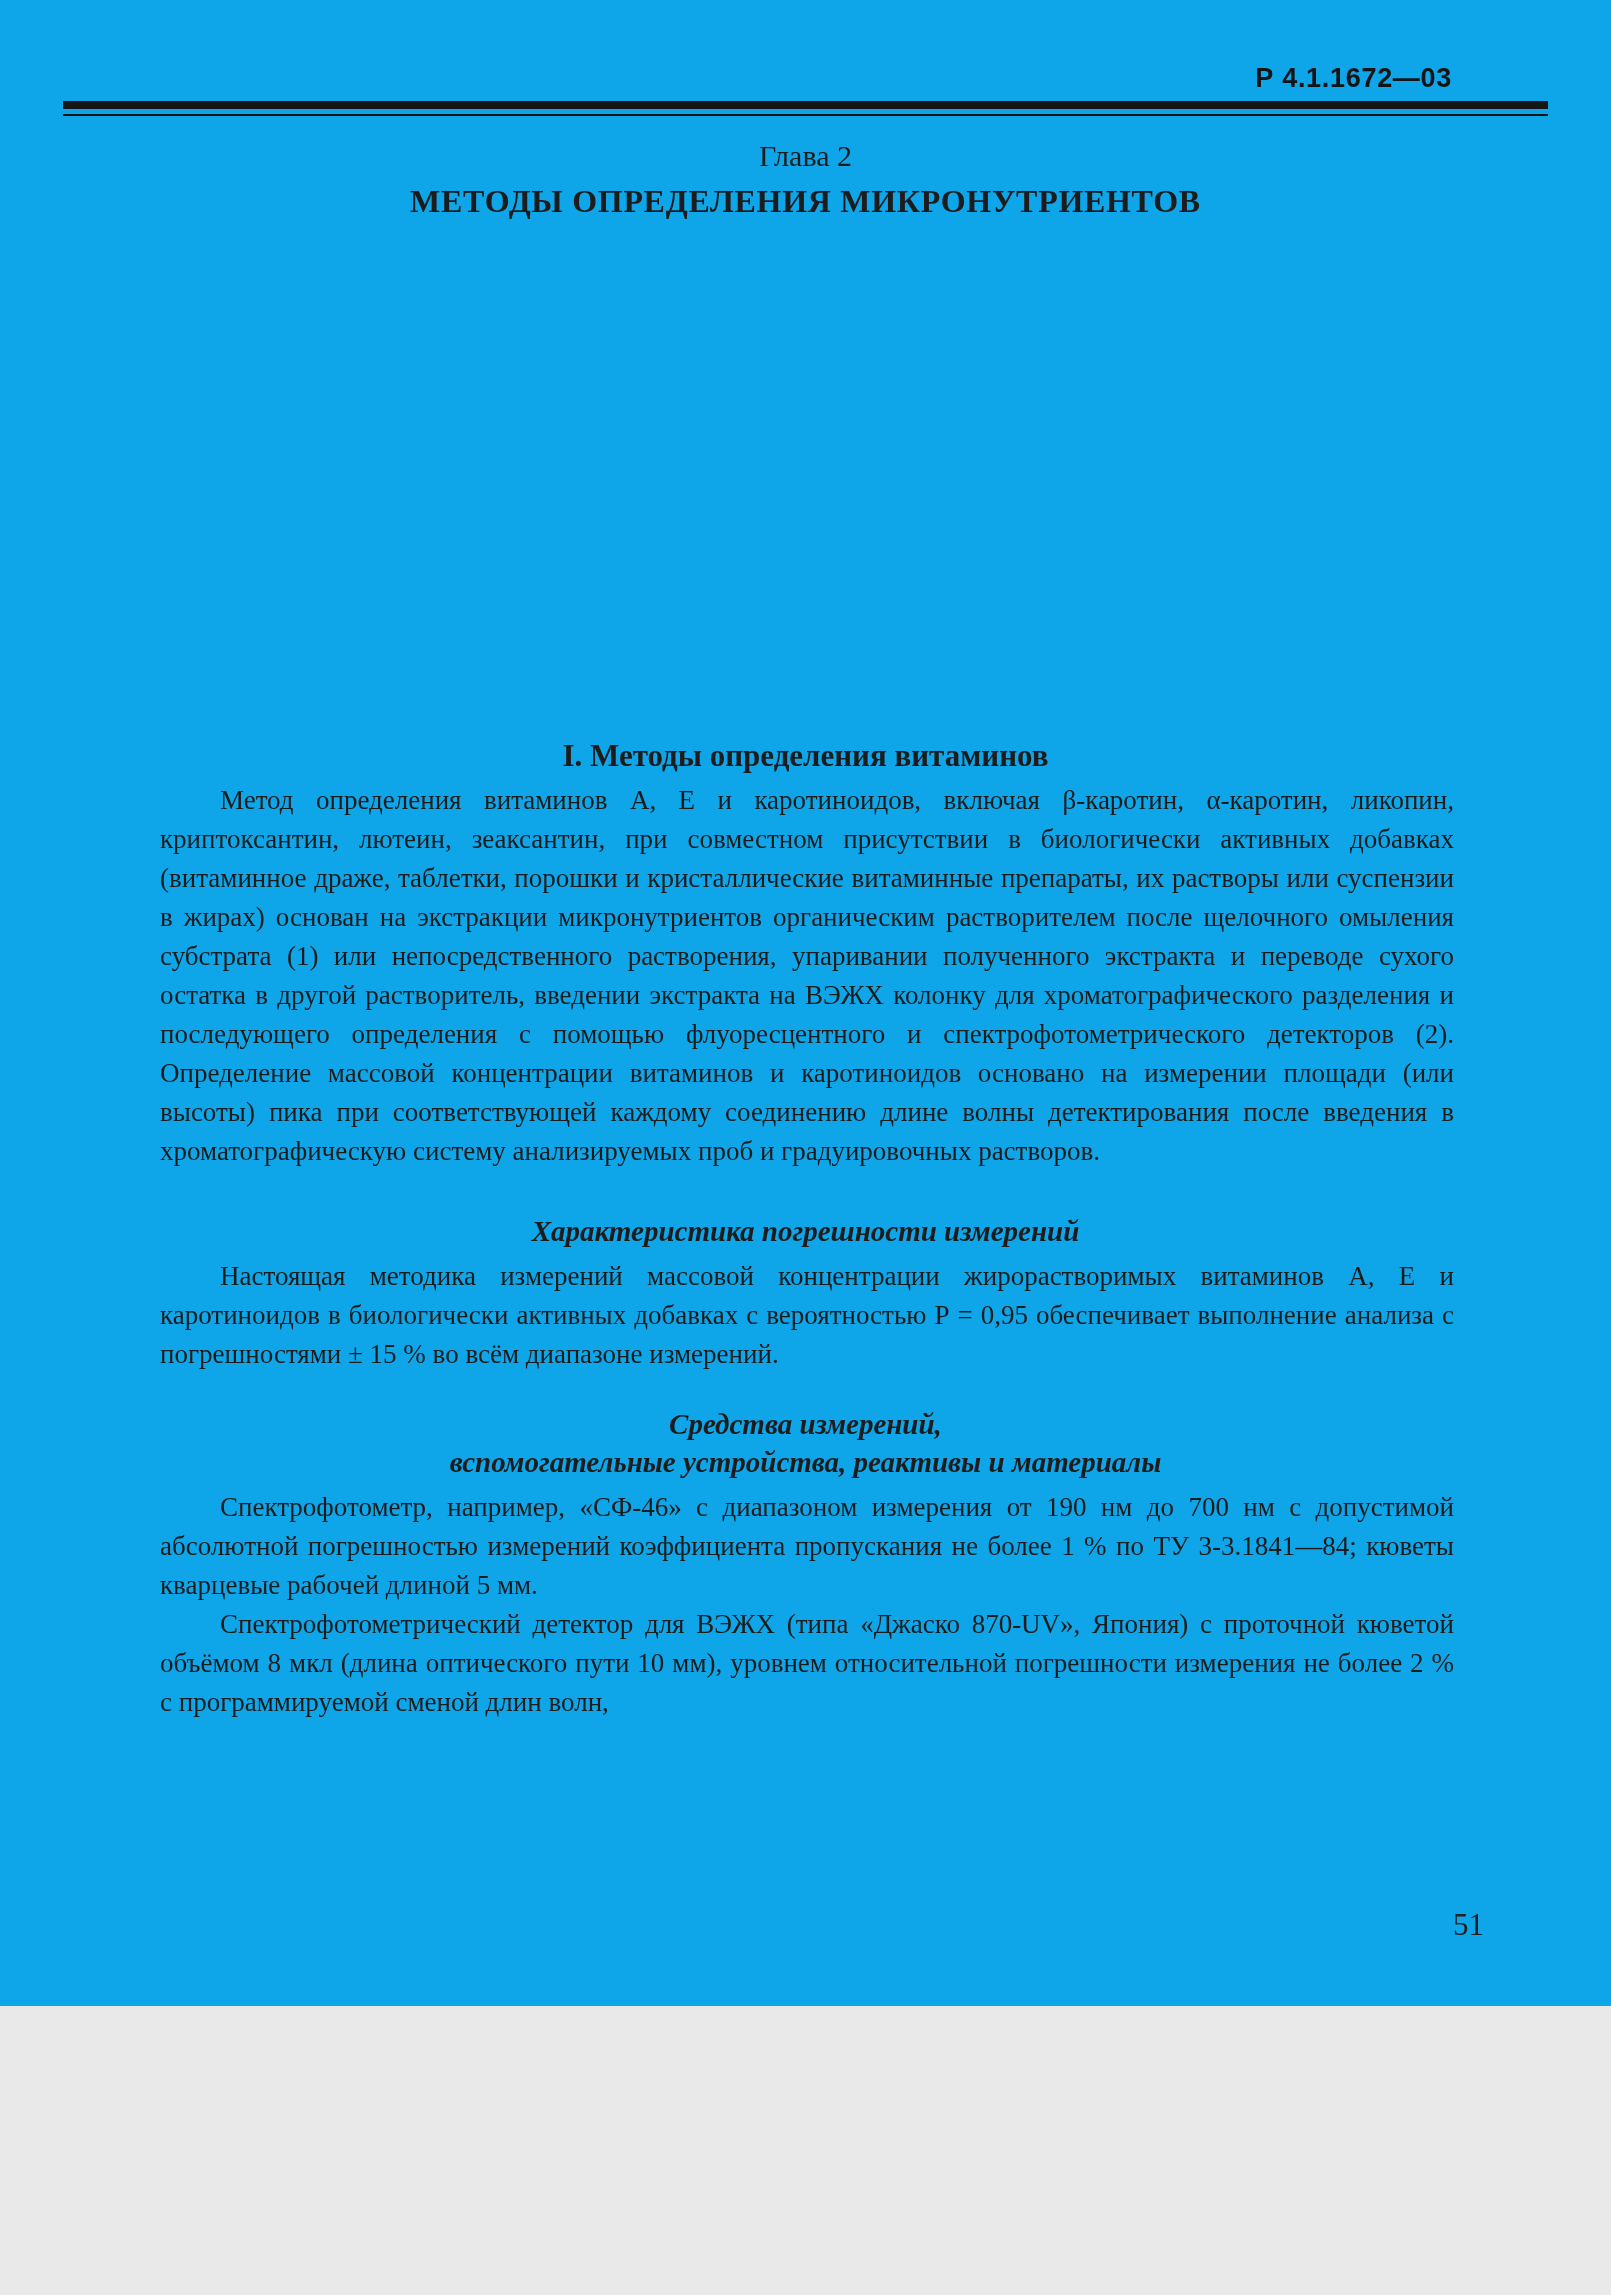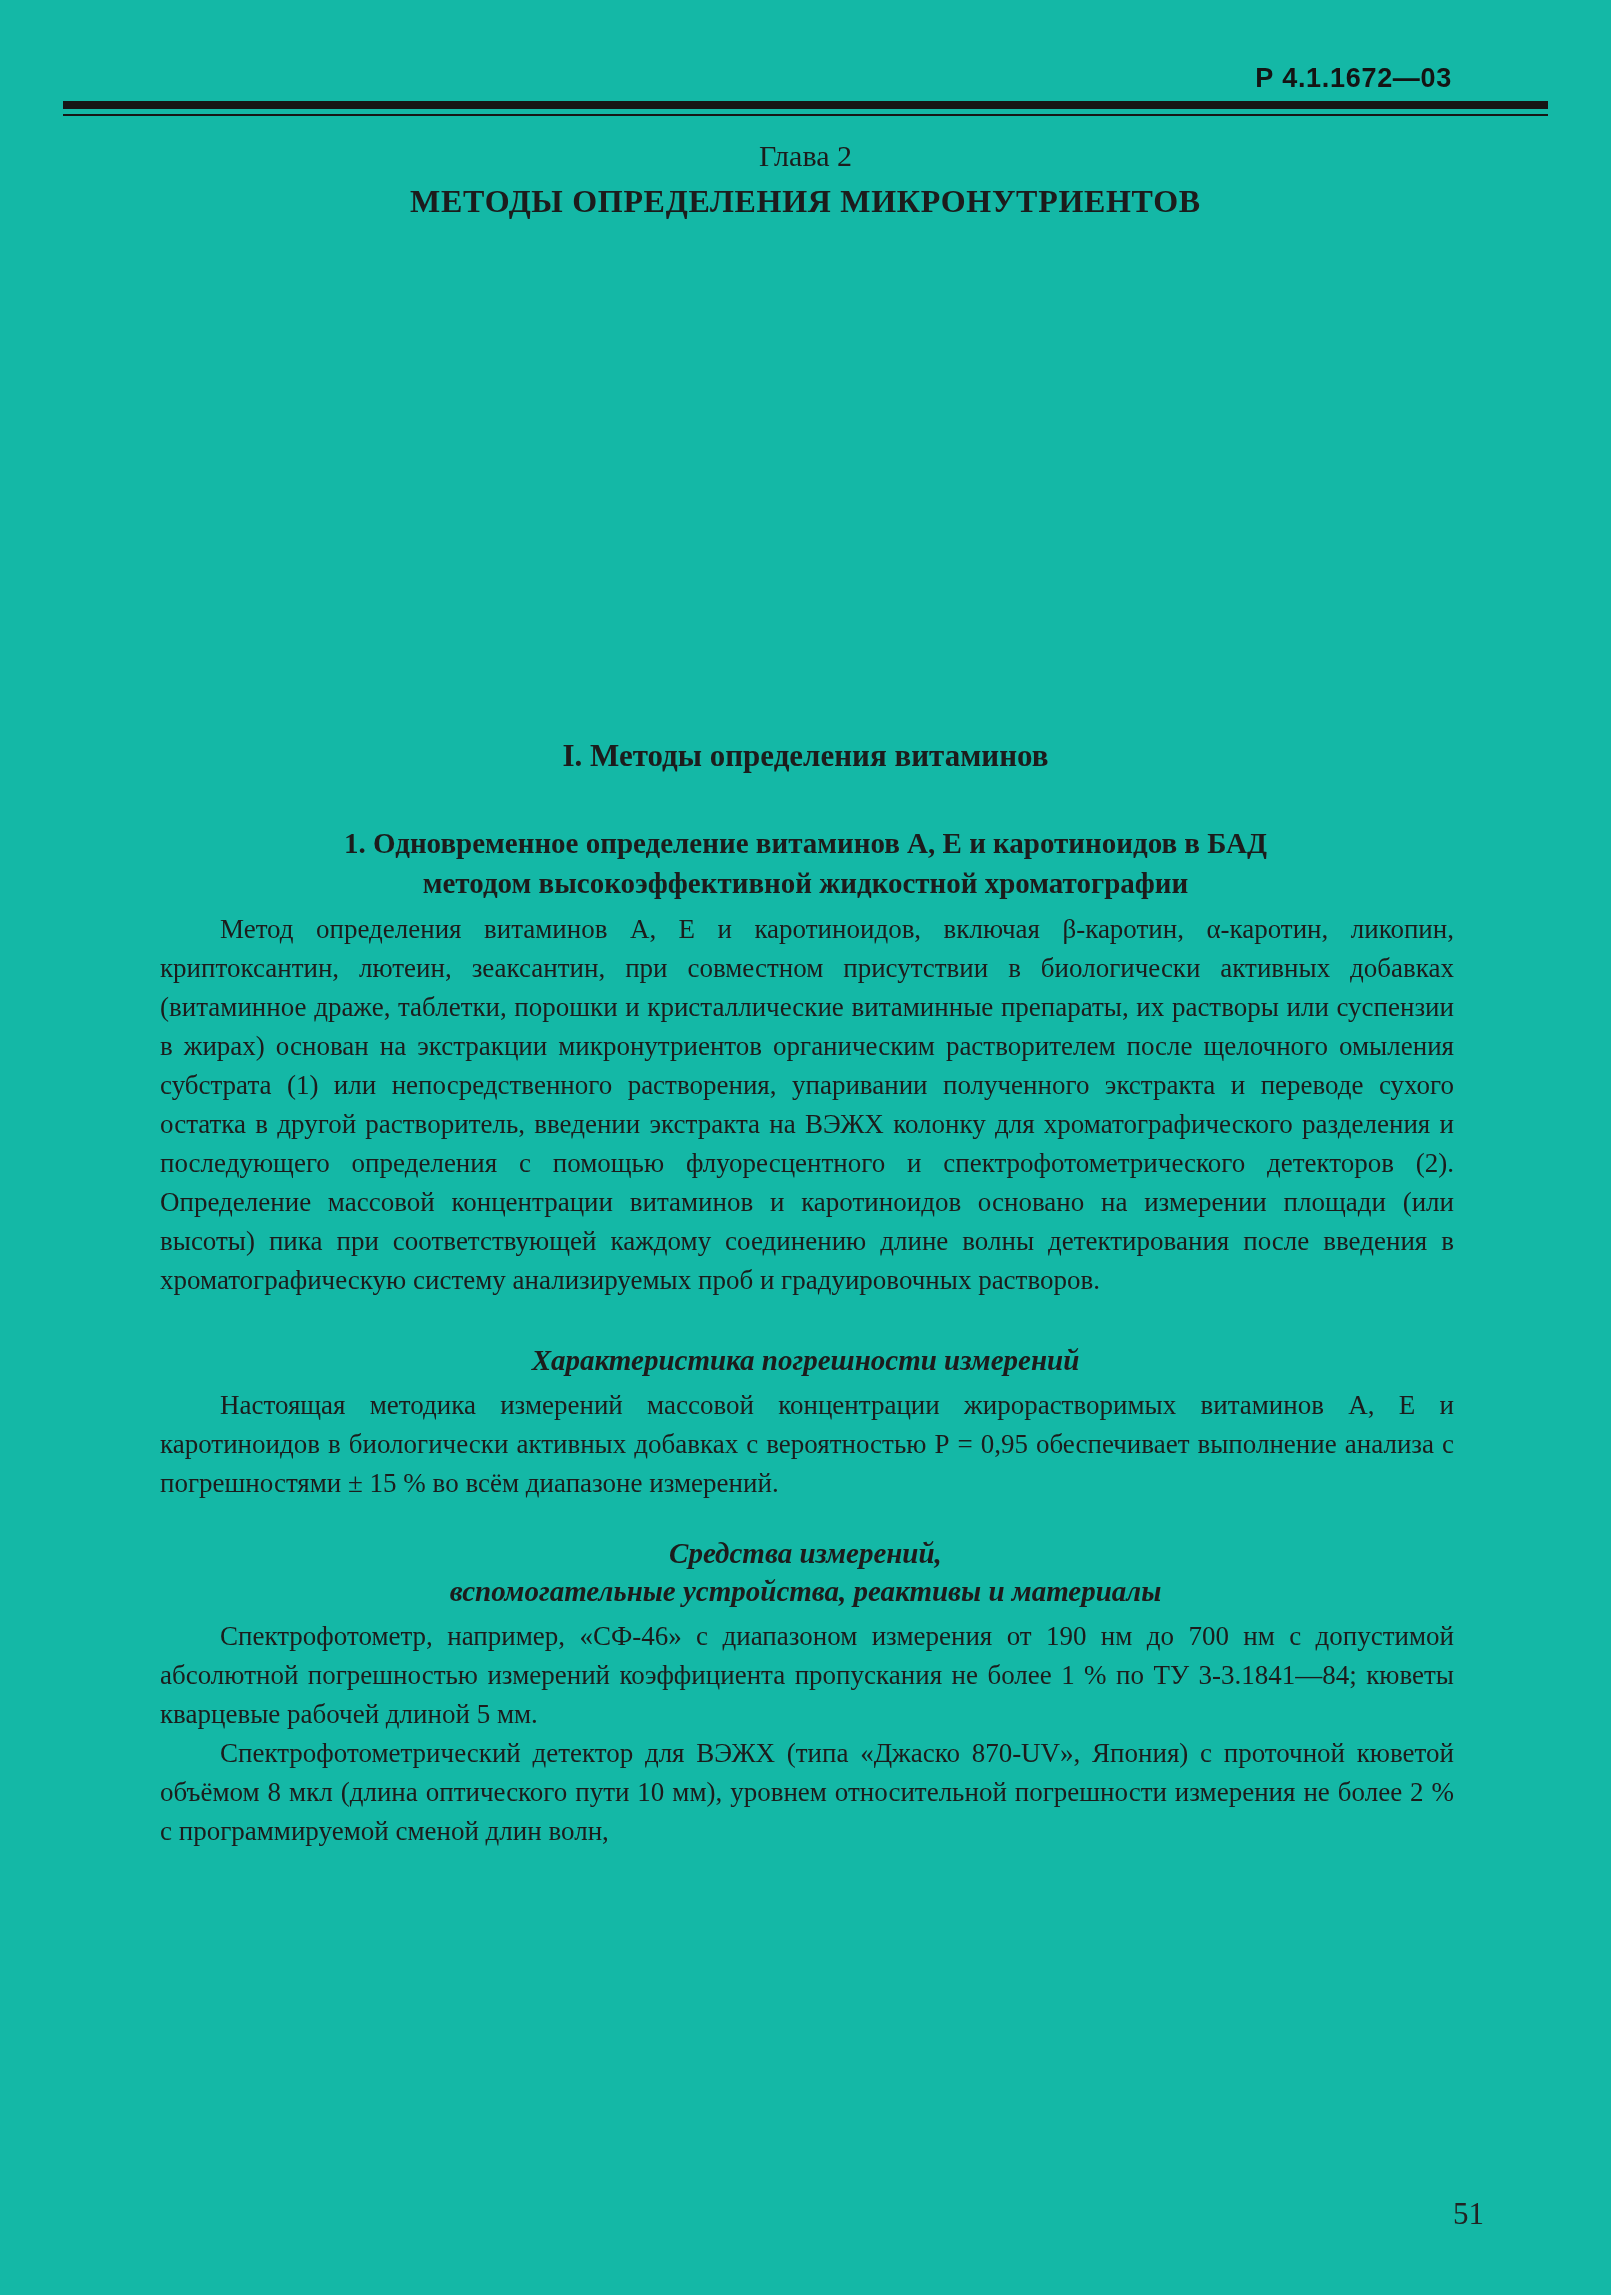--- a/index.html
+++ b/index.html
@@ -3,23 +3,23 @@
 <meta charset="utf-8">
 <style>
   html, body {
     margin: 0;
     padding: 0;
     background: #e9e9e9;
   }
   .page {
     position: relative;
     width: 1611px;
-    height: 2295px;
+    height: 2006px;
     margin: 0 auto;
-    background: #14b8a6;
+    background: #0ea5e9;
     color: #1c1c1c;
     font-family: "Liberation Serif", serif;
     overflow: hidden;
   }
   .doc-code {
     padding-top: 63px;
     margin-right: 159px;
     text-align: right;
     font-family: "Liberation Sans", sans-serif;
     font-weight: bold;
@@ -97,24 +97,20 @@
   <div class="doc-code">Р 4.1.1672—03</div>
 
   <div class="header-rule"></div>
 
   <div class="chapter">Глава 2</div>
 
   <div class="chapter-title">МЕТОДЫ ОПРЕДЕЛЕНИЯ МИКРОНУТРИЕНТОВ</div>
 
   <div class="section-heading">I. Методы определения витаминов</div>
 
-  <div class="subsection-heading">
-    <div>1. Одновременное определение витаминов А, Е и каротиноидов в БАД</div>
-    <div>методом высокоэффективной жидкостной хроматографии</div>
-  </div>
 
 
   <div class="body-text">
     <p class="para para-first">Метод определения витаминов А, Е и каротиноидов, включая β-каротин, α-каротин, ликопин, криптоксантин, лютеин, зеаксантин, при совместном присутствии в биологически активных добавках (витаминное драже, таблетки, порошки и кристаллические витаминные препараты, их растворы или суспензии в жирах) основан на экстракции микронутриентов органическим растворителем после щелочного омыления субстрата (1) или непосредственного растворения, упаривании полученного экстракта и переводе сухого остатка в другой растворитель, введении экстракта на ВЭЖХ колонку для хроматографического разделения и последующего определения с помощью флуоресцентного и спектрофотометрического детекторов (2). Определение массовой концентрации витаминов и каротиноидов основано на измерении площади (или высоты) пика при соответствующей каждому соединению длине волны детектирования после введения в хроматографическую систему анализируемых проб и градуировочных растворов.</p>
   </div>
 
   <div class="subhead-italic m-error">Характеристика погрешности измерений</div>
 
   <div class="body-text">
     <p class="para para-first">Настоящая методика измерений массовой концентрации жирорастворимых витаминов А, Е и каротиноидов в биологически активных добавках с вероятностью Р = 0,95 обеспечивает выполнение анализа с погрешностями ± 15 % во всём диапазоне измерений.</p>

